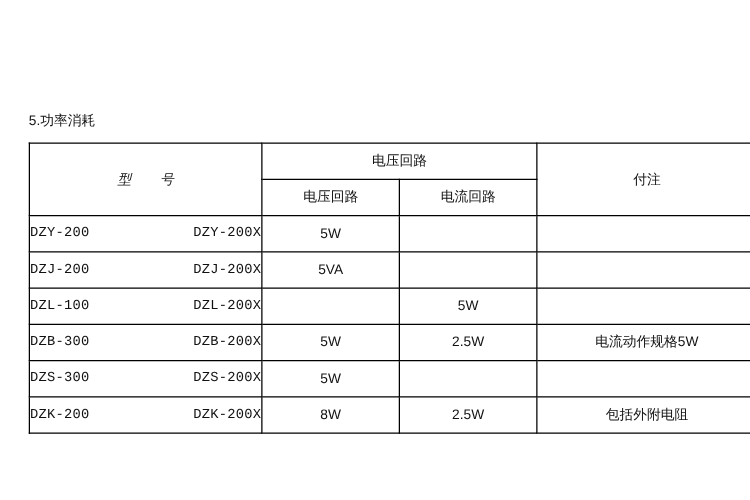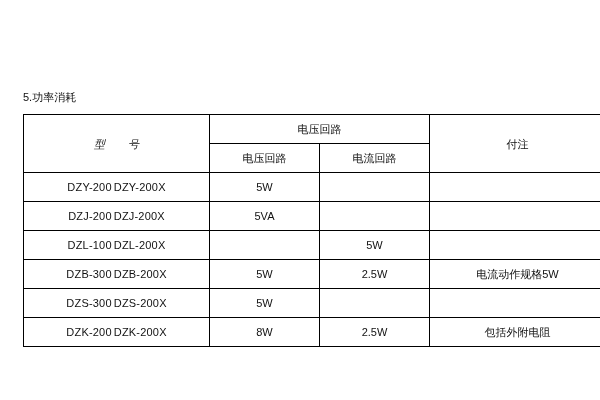--- a/index.html
+++ b/index.html
@@ -51,23 +51,24 @@
     padding: 0;
     height: 28px;
     line-height: 14px;
   }
   table.spec td.model {
     text-align: center;
     letter-spacing: 0.2px;
   }
   .model-inner {
     display: flex;
-    justify-content: center;
+    justify-content: space-between;
     gap: 2px;
     white-space: nowrap;
+    font-family: Liberation Mono, monospace;
   }
   .hdr-model {
     letter-spacing: 6px;
     text-indent: 6px;
     font-style: italic;
   }
   col.c-model { width: 186px; }
   col.c-volt  { width: 110px; }
   col.c-curr  { width: 110px; }
   col.c-note  { width: 176px; }

